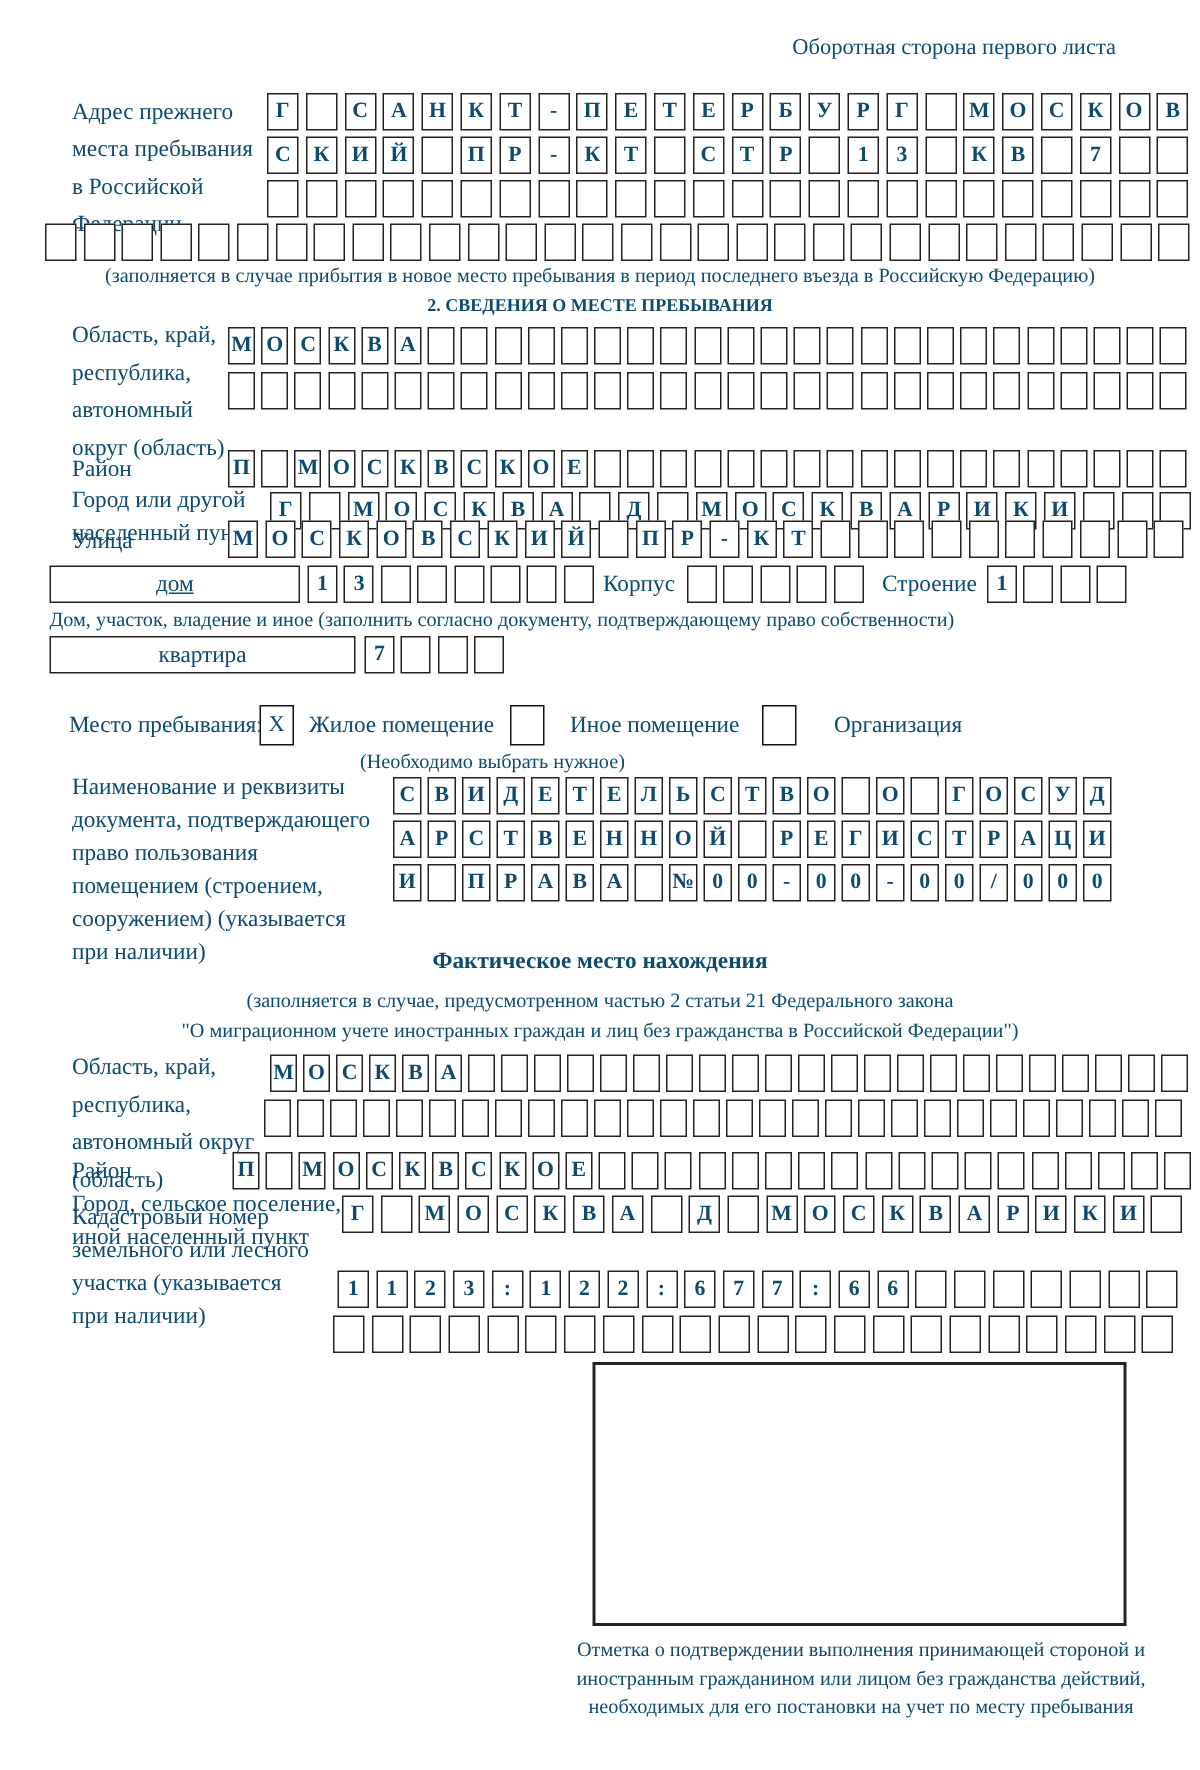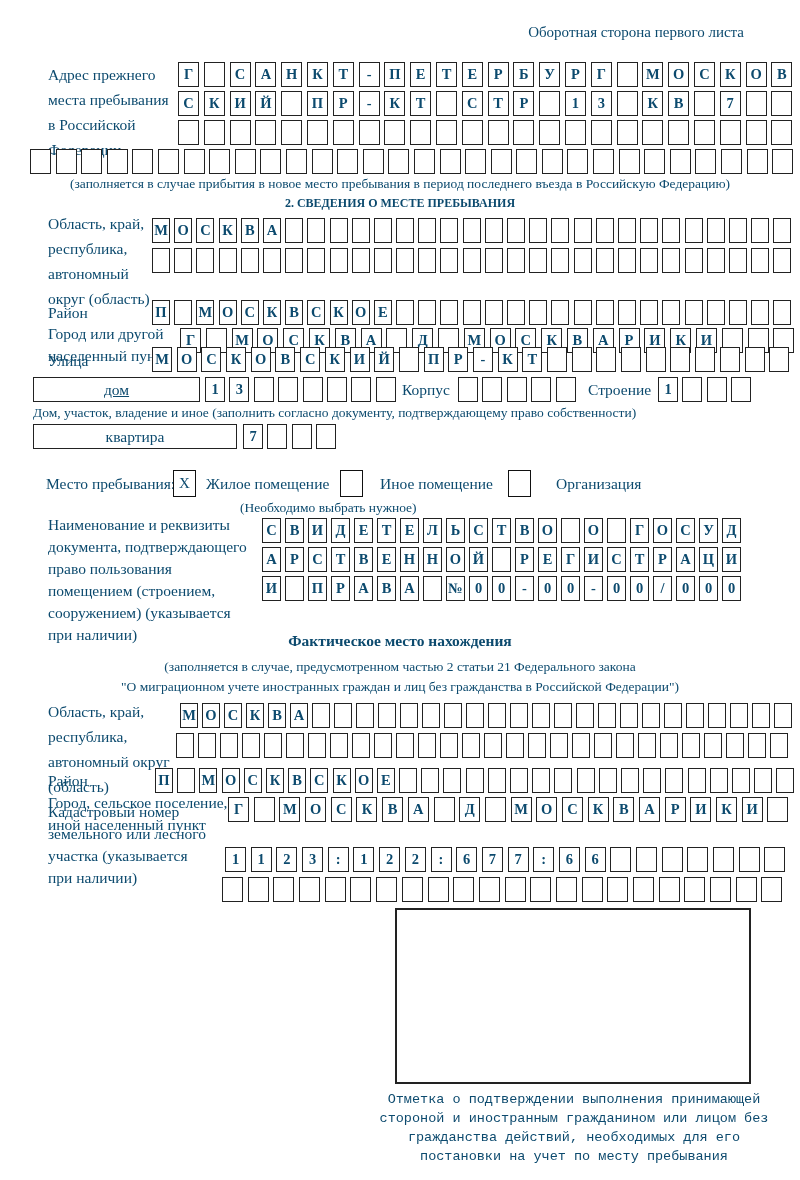--- a/index.html
+++ b/index.html
@@ -613,15 +613,15 @@
       <div class="cell"></div>
       <div class="cell"></div>
       <div class="cell"></div>
       <div class="cell"></div>
       <div class="cell"></div>
       <div class="cell"></div>
       <div class="cell"></div>
     </div>
 
   <div class="abs stampbox" style="left:395px;top:908px;width:356px;height:176px;"></div>
-  <div class="abs caption" style="left:378px;top:1090px;width:392px;text-align:center;line-height:19px;font-family:Liberation Mono, monospace;">Отметка о подтверждении выполнения принимающей стороной и иностранным гражданином или лицом без гражданства действий, необходимых для его постановки на учет по месту пребывания</div>
+  <div class="abs caption" style="left:378px;top:1090px;width:392px;text-align:center;line-height:19px;">Отметка о подтверждении выполнения принимающей стороной и иностранным гражданином или лицом без гражданства действий, необходимых для его постановки на учет по месту пребывания</div>
 
 </div>
 
 </body></html>

